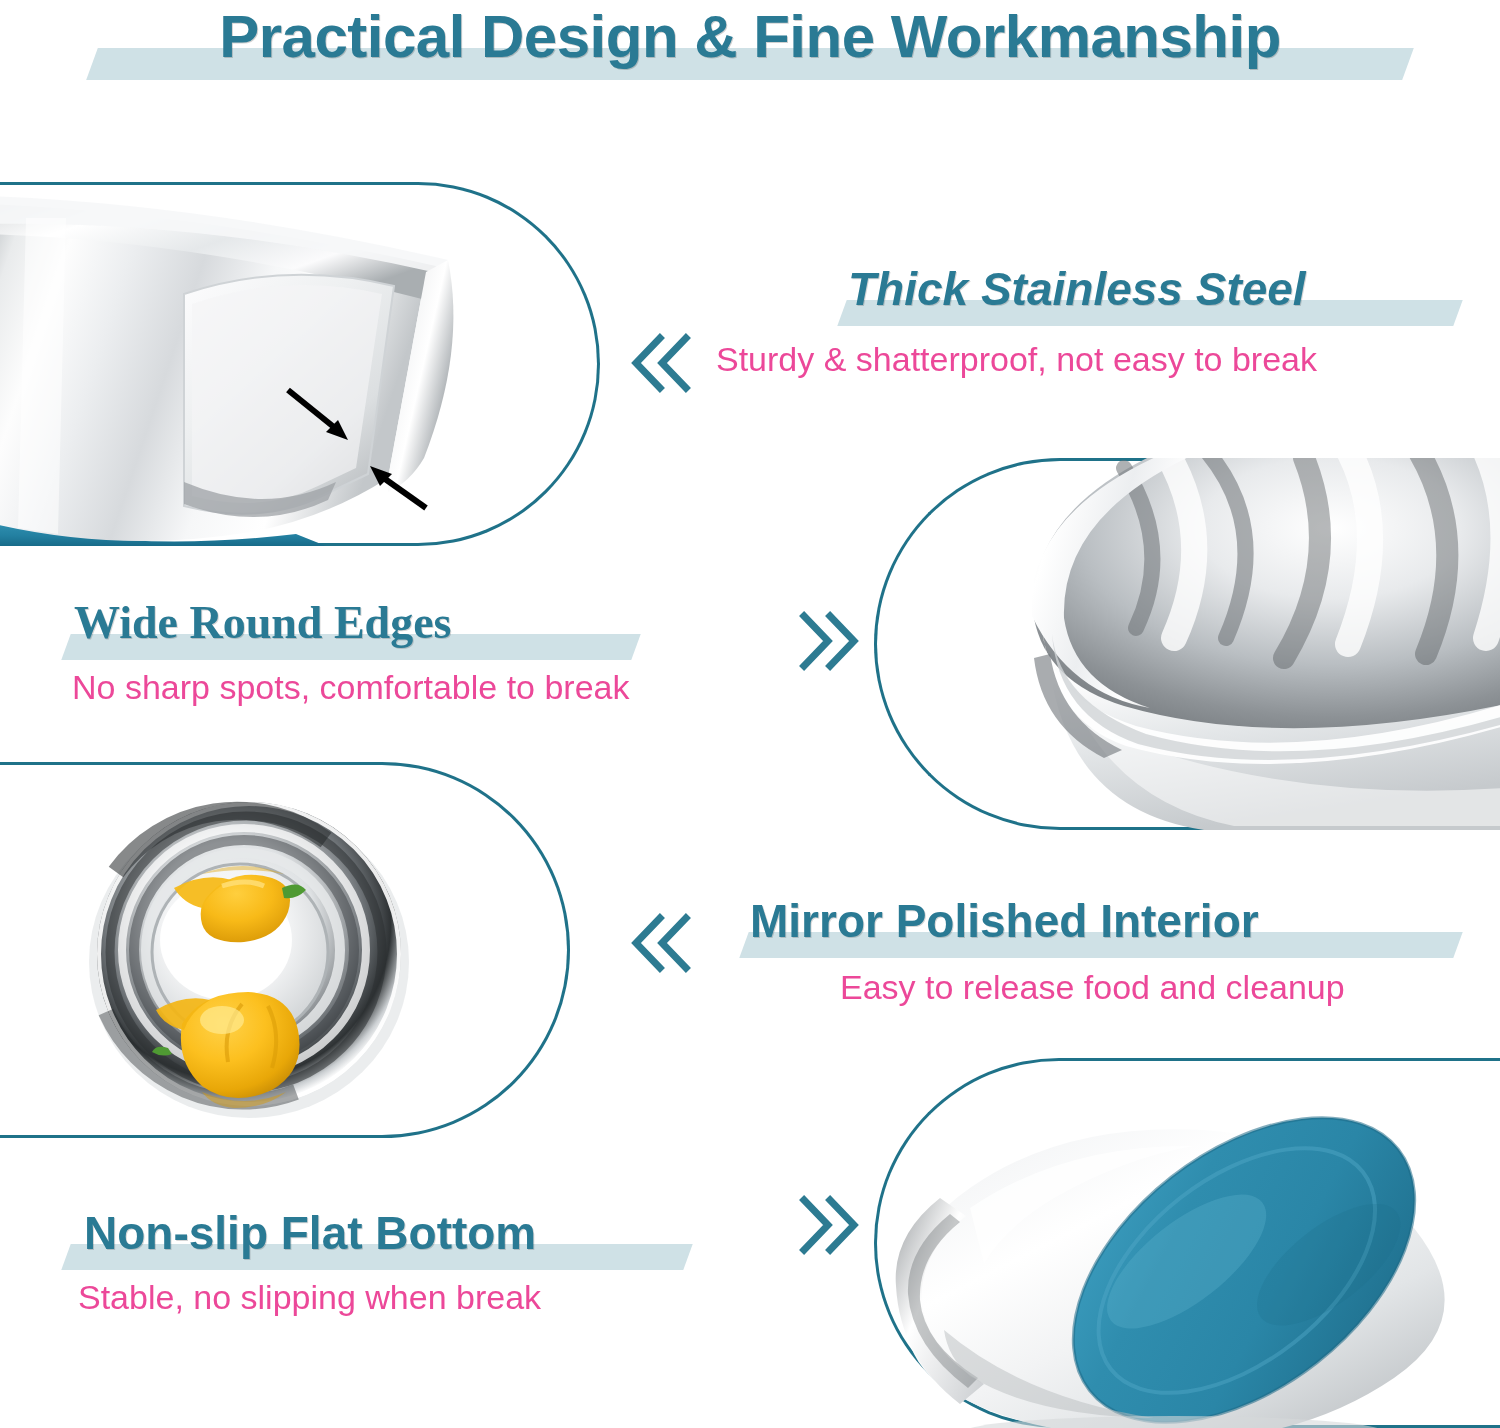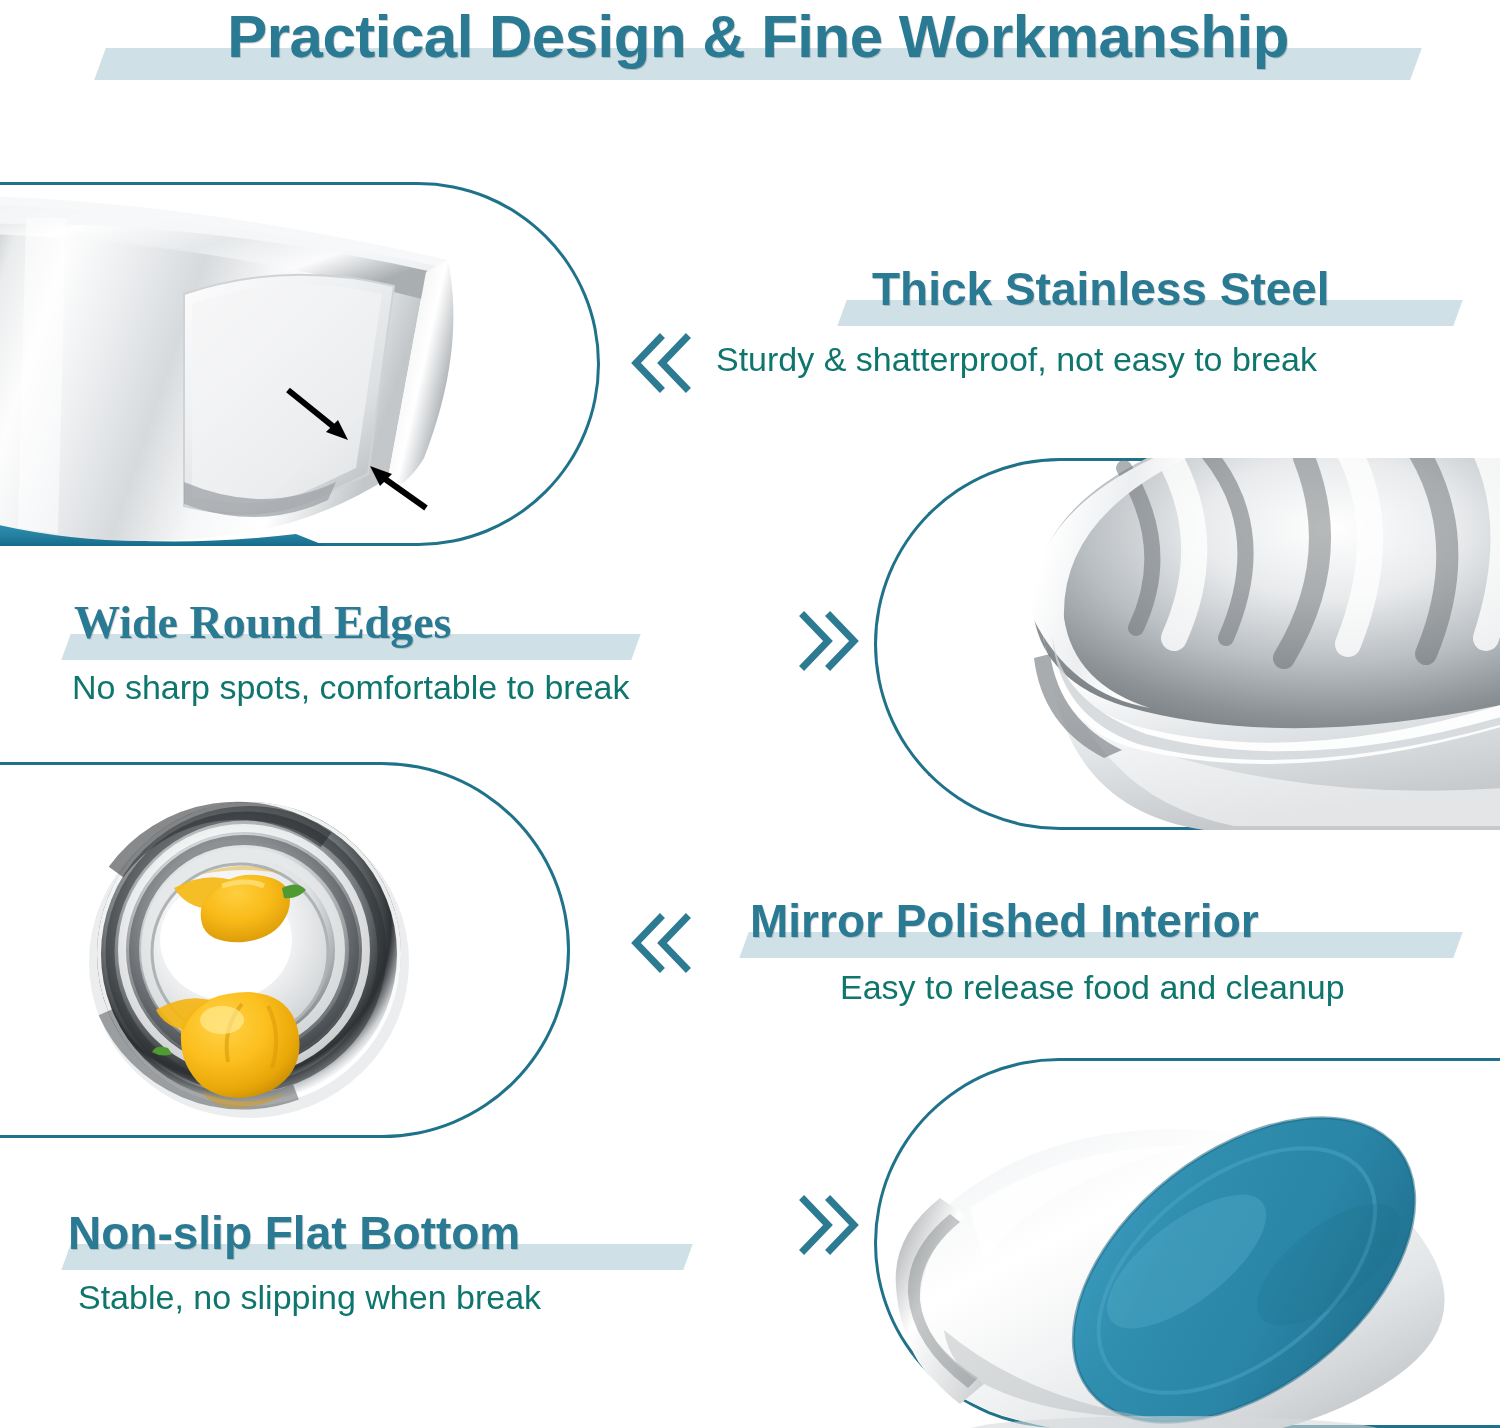--- a/index.html
+++ b/index.html
@@ -4,21 +4,21 @@
 <style>
   * { margin:0; padding:0; box-sizing:border-box; }
   html,body{ background:#ffffff; }
   body{
     width:1500px; height:1428px;
     font-family:"Liberation Sans", sans-serif;
     position:relative; overflow:hidden;
   }
 
   
-  #header{ position:absolute; left:8px; top:0; width:1280px; height:150px; }
+  #header{ position:absolute; left:0; top:0; width:1280px; height:150px; }
   .hdr-banner{
     position:absolute; left:92px; top:48px; width:1316px; height:32px;
     background:#cfe1e6;
     transform:skewX(-20deg);
   }
   #main-title{
     position:absolute; left:0; top:2px; width:1500px;
     text-align:center;
     font-size:60px; font-weight:bold; color:#2a7a94;
     letter-spacing:-0.5px;
@@ -60,21 +60,21 @@
     font-stretch:condensed;
     text-shadow:1px 1px 0 rgba(0,0,0,0.16);
     z-index:6;
   }
   .feat-band{
     position:absolute; height:26px; background:#cfe1e6;
     transform:skewX(-20deg); z-index:5;
   }
   .feat-sub{
     position:absolute; white-space:nowrap;
-    font-size:34px; color:#0f766e; font-stretch:condensed; z-index:6;
+    font-size:34px; color:#ec4899; font-stretch:condensed; z-index:6;
   }
 
   
   .chev{ position:absolute; z-index:7; }
 </style>
 </head>
 <body>
 
 <div id="header">
   <div class="hdr-banner"></div>
@@ -156,21 +156,21 @@
 <div class="chev" style="left:630px; top:330px;">
   <svg width="62" height="66" viewBox="0 0 62 66">
     <g fill="none" stroke="#2d7b92" stroke-width="7" stroke-linecap="square">
       <polyline points="30,8 6,33 30,58"></polyline>
       <polyline points="56,8 32,33 56,58"></polyline>
     </g>
   </svg>
 </div>
 
 <div class="feat-band" style="left:842px; top:300px; width:616px;"></div>
-<div class="feat-title" style="left:872px; top:262px;">Thick Stainless Steel</div>
+<div class="feat-title" style="left:848px; top:262px;font-style:italic;">Thick Stainless Steel</div>
 <div class="feat-sub" style="left:716px; top:340px;">Sturdy &amp; shatterproof, not easy to break</div>
 
 <div class="panel round-left" style="left:874px; top:458px; width:630px; height:372px;">
   <div class="panel-frame"></div>
   <div class="panel-art">
     <svg width="630" height="372" viewBox="0 0 630 372">
       <defs>
         <radialGradient id="g2in" cx="0.55" cy="0.32" r="0.8">
           <stop offset="0%" stop-color="#ffffff"></stop>
           <stop offset="30%" stop-color="#e8eaec"></stop>
@@ -386,14 +386,14 @@
 <div class="chev" style="left:798px; top:1192px;">
   <svg width="62" height="66" viewBox="0 0 62 66">
     <g fill="none" stroke="#2d7b92" stroke-width="7" stroke-linecap="square">
       <polyline points="6,8 30,33 6,58"></polyline>
       <polyline points="32,8 56,33 32,58"></polyline>
     </g>
   </svg>
 </div>
 
 <div class="feat-band" style="left:66px; top:1244px; width:622px;"></div>
-<div class="feat-title" style="left:68px; top:1206px;">Non-slip Flat Bottom</div>
+<div class="feat-title" style="left:84px; top:1206px;">Non-slip Flat Bottom</div>
 <div class="feat-sub" style="left:78px; top:1278px;">Stable, no slipping when break</div>
 
 </body></html>

